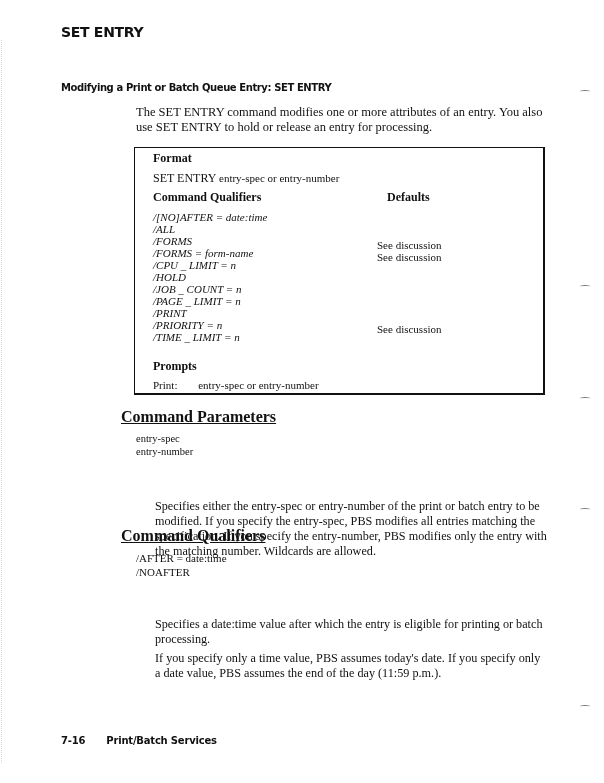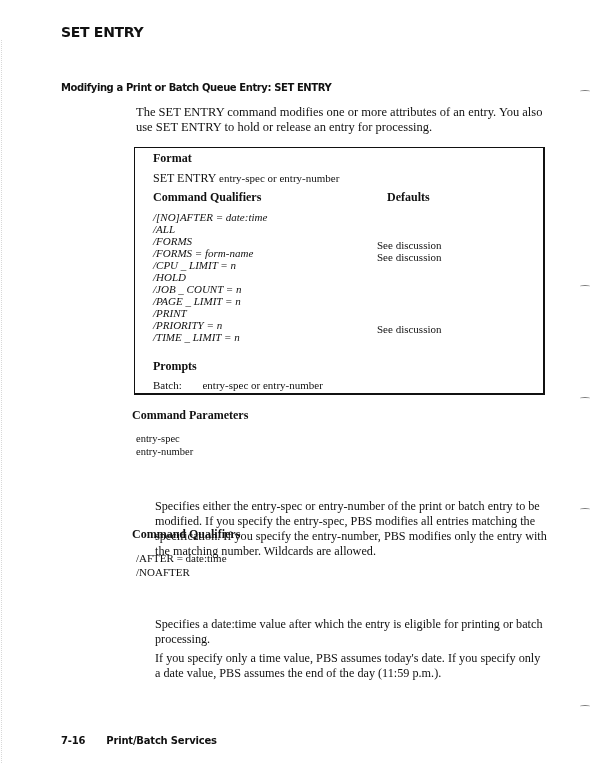--- a/index.html
+++ b/index.html
@@ -41,21 +41,21 @@
     .cq-head { position: absolute; left: 0; top: 39px; }
     .def-head { position: absolute; left: 234px; top: 39px; }
     .qual-list { position: absolute; left: 0; top: 60px; line-height: 12px; width: 380px; }
     .qual-row { position: relative; height: 12px; font-size: 11px; }
     .qual-row .q { position: absolute; left: 0; font-style: italic; }
     .qual-row .d { position: absolute; left: 224px; margin-top: 16px; }
     .prompts-head { position: absolute; left: 0; top: 208px; }
     .prompt-line { position: absolute; left: 0; top: 228px; font-size: 11px; }
     .prompt-line .val { margin-left: 18px; }
     .sub-head {
-      position: absolute; left: 132px; font-weight: bold; font-size: 12px;
+      position: absolute; left: 121px; font-weight: bold; font-size: 16px; text-decoration: underline;
     }
     .param-name { position: absolute; left: 136px; font-size: 10.5px; }
     .desc {
       position: absolute; left: 155px; width: 392px;
       font-size: 12.2px; line-height: 15px; margin-top: 40px;
     }
     .footer {
       position: absolute; left: 61px; top: 735px;
       font-family: "DejaVu Sans", sans-serif; font-weight: bold; font-size: 10px;
       letter-spacing: -0.2px;
@@ -127,21 +127,21 @@
           <span class="q">/PRIORITY = n</span>
           <span class="d"></span>
         </div>
       <div class="qual-row">
           <span class="q">/TIME _ LIMIT = n</span>
           <span class="d"></span>
         </div>
     </div>
     <div class="prompts-head bold-head">Prompts</div>
     <div class="prompt-line">
-      <span>Batch:</span>
+      <span>Print:</span>
       <span class="val">entry-spec or entry-number</span>
     </div>
   </div>
 </div>
 
 <div class="sub-head" style="top:408px">Command Parameters</div>
 <div class="param-name" style="top:433px">entry-spec</div>
 <div class="param-name" style="top:446px">entry-number</div>
 <div class="desc" style="top:459px">Specifies either the entry-spec or entry-number of the print or batch entry to be modified. If you specify the entry-spec, PBS modifies all entries matching the specification. If you specify the entry-number, PBS modifies only the entry with the matching number. Wildcards are allowed.</div>
 

